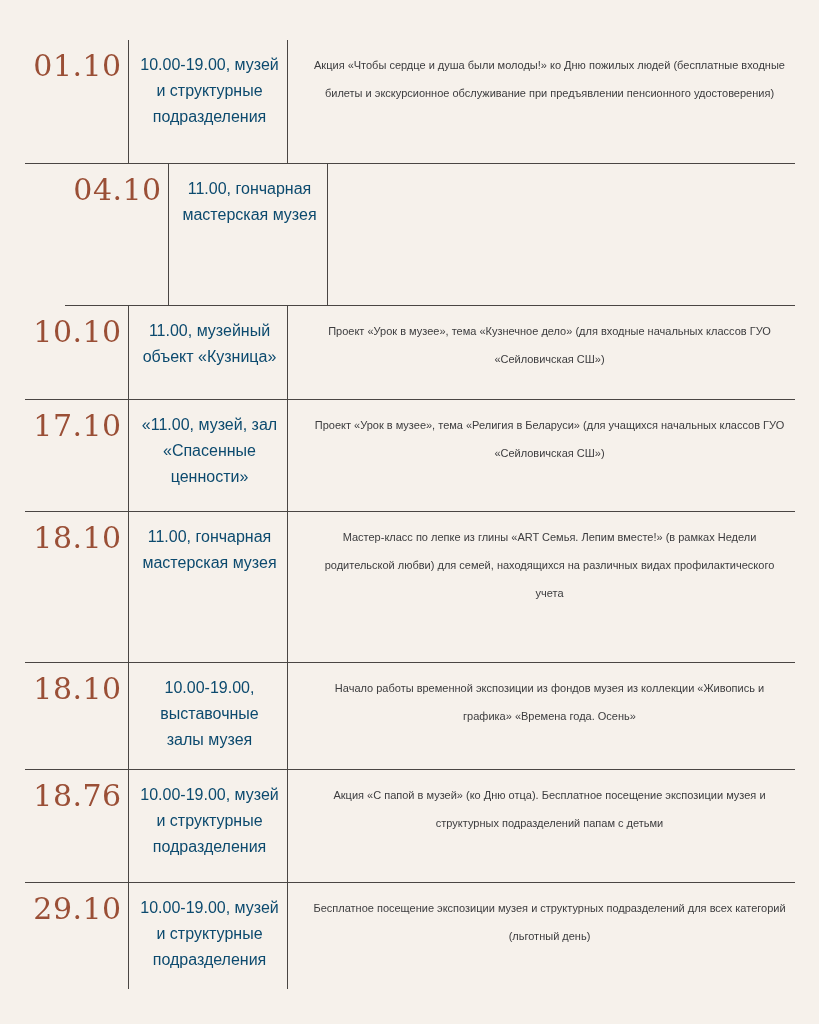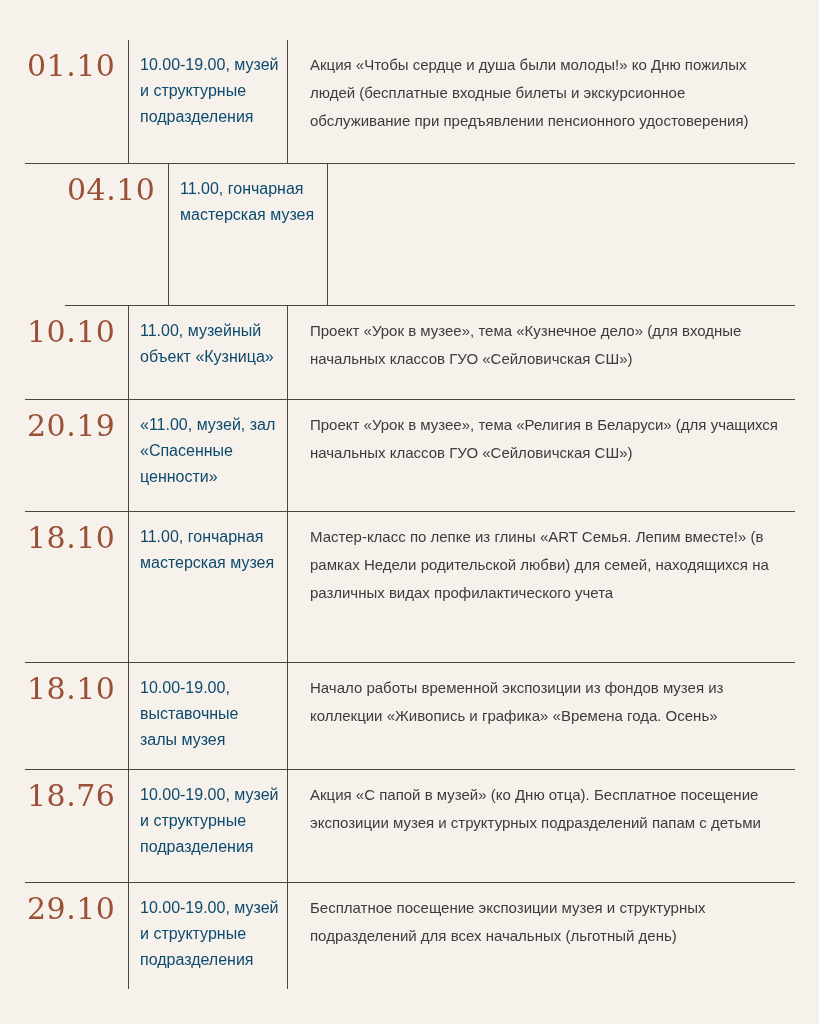--- a/index.html
+++ b/index.html
@@ -5,20 +5,21 @@
   html,body{margin:0;padding:0;}
   body{
     width:819px;height:1024px;
     background:#f6f1eb;
     font-family:"Liberation Sans","DejaVu Sans",sans-serif;
     overflow:hidden;
     box-sizing:border-box;
   }
   .schedule{
     margin:40px 24px 0 25px;
+    text-align:center;
   }
   .row{
     display:grid;
     grid-template-columns:103px 160px 1fr;
     border-bottom:1px solid #4a4643;
   }
   .row:last-child{border-bottom:none;}
   .row:nth-child(1){min-height:123px;}
   .row:nth-child(2){min-height:141px;margin-left:40px;}
   .row:nth-child(3){min-height:93px;}
@@ -38,21 +39,21 @@
   .place{
     border-left:1px solid #4a4643;
     border-right:1px solid #4a4643;
     padding:12px 8px 16px 11px;
     font-size:16px;
     line-height:26px;
     color:#0c4a6e;
   }
   .desc{
     padding:11px 6px 16px 22px;
-    font-size:15px;
+    font-size:11px;
     line-height:28px;
     color:#3c3c3e;
   }
 </style>
 </head>
 <body>
 
 <div class="schedule">
 
   <div class="row">
@@ -66,21 +67,21 @@
     <div class="cell place">11.00, гончарная мастерская музея</div>
   </div>
 
   <div class="row">
     <div class="cell date">10.10</div>
     <div class="cell place">11.00, музейный объект «Кузница»</div>
     <div class="cell desc">Проект «Урок в музее», тема «Кузнечное дело» (для входные начальных классов ГУО «Сейловичская СШ»)</div>
   </div>
 
   <div class="row">
-    <div class="cell date">20.19</div>
+    <div class="cell date">17.10</div>
     <div class="cell place">«11.00, музей, зал «Спасенные ценности»</div>
     <div class="cell desc">Проект «Урок в музее», тема «Религия в Беларуси» (для учащихся начальных классов ГУО «Сейловичская СШ»)</div>
   </div>
 
   <div class="row">
     <div class="cell date">18.10</div>
     <div class="cell place">11.00, гончарная мастерская музея</div>
     <div class="cell desc">Мастер-класс по лепке из глины «ART Семья. Лепим вместе!»   (в рамках Недели родительской любви) для семей, находящихся на различных видах профилактического учета</div>
   </div>
 
@@ -92,16 +93,16 @@
 
   <div class="row">
     <div class="cell date">18.76</div>
     <div class="cell place">10.00-19.00, музей и структурные подразделения</div>
     <div class="cell desc">Акция «С папой в музей» (ко Дню отца). Бесплатное посещение экспозиции музея и структурных подразделений папам с детьми</div>
   </div>
 
   <div class="row">
     <div class="cell date">29.10</div>
     <div class="cell place">10.00-19.00, музей и структурные подразделения</div>
-    <div class="cell desc">Бесплатное посещение экспозиции музея и структурных подразделений для всех начальных (льготный день)</div>
+    <div class="cell desc">Бесплатное посещение экспозиции музея и структурных подразделений для всех категорий (льготный день)</div>
   </div>
 
 </div>
 
 </body></html>

